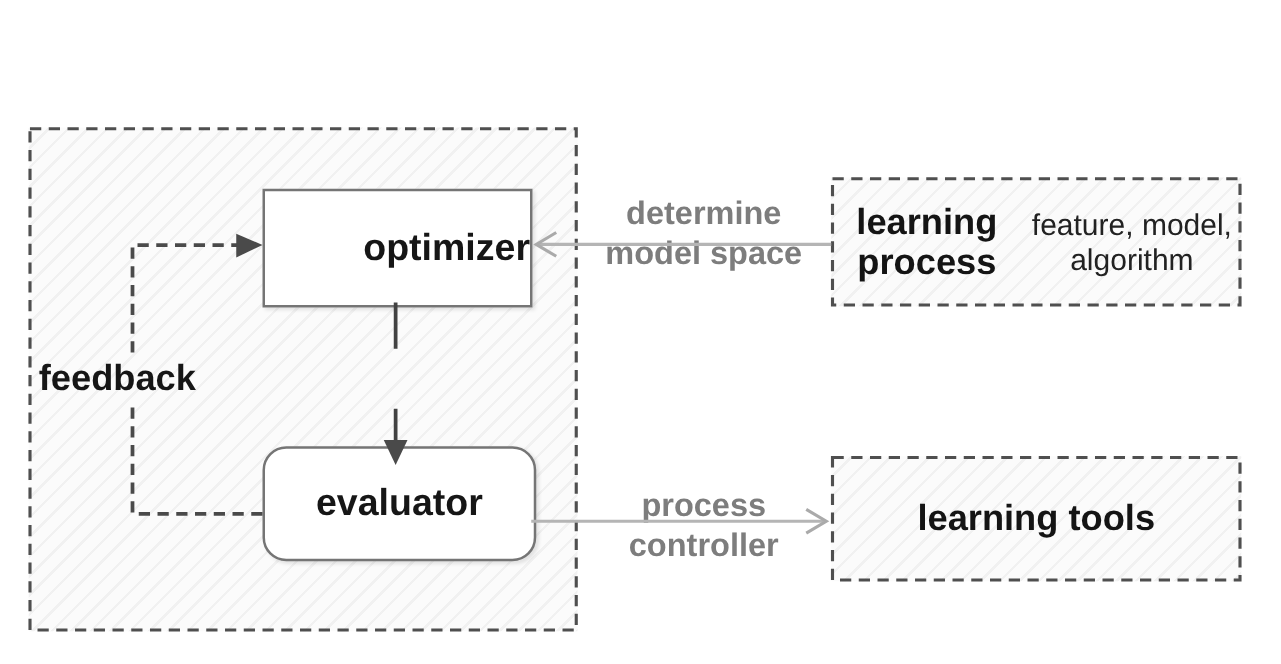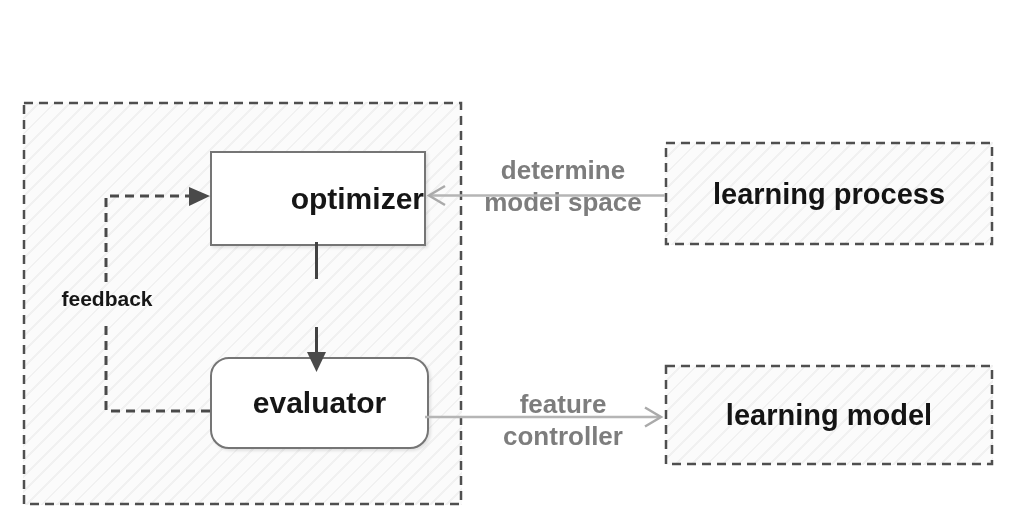--- a/index.html
+++ b/index.html
@@ -80,24 +80,23 @@
     font-size: 24px;
     font-weight: normal;
     color: #222222;
     line-height: 28px;
     margin-top: 2px;
   }
 
   
   .flow-label {
     position: absolute;
-    font-size: 21px;
+    font-size: 29px;
     font-weight: bold;
     color: #161616;
-    text-align: center;
   }
   .label-feedback      { left: 31px;  top: 287px; width: 152px; }
   .label-configuration { left: 216px; top: 287px; width: 200px; }
 
   
   .gray-label {
     position: absolute;
     left: 458px;
     width: 210px;
     text-align: center;
@@ -134,29 +133,30 @@
     <span class="node-label">evaluator</span>
   </div>
 
   <div class="flow-label label-feedback">feedback</div>
 
   <div class="gray-label label-determine">
     <span>determine</span>
     <span>model space</span>
   </div>
   <div class="gray-label label-measure">
-    <span>feature</span>
+    <span>process</span>
     <span>controller</span>
   </div>
 
   <div class="ext-content ext-process">
     <div class="ext-title">learning process</div>
+    <div class="ext-subtitle">feature, model, algorithm</div>
   </div>
   <div class="ext-content ext-tools">
-    <div class="ext-title">learning model</div>
+    <div class="ext-title">learning tools</div>
   </div>
 
   <svg class="connector-layer" width="1025" height="531" viewBox="0 0 1025 531">
 
     <rect x="24" y="103" width="437" height="401" fill="none" stroke="#4f4f4f" stroke-width="2.5" stroke-dasharray="9 6"></rect>
     <rect x="666" y="143" width="326" height="101" fill="none" stroke="#4f4f4f" stroke-width="2.5" stroke-dasharray="9 6"></rect>
     <rect x="666" y="366" width="326" height="98" fill="none" stroke="#4f4f4f" stroke-width="2.5" stroke-dasharray="9 6"></rect>
 
     <g>
       <path d="M210,411 L106,411 L106,326" fill="none" stroke="#4a4a4a" stroke-width="3" stroke-dasharray="9 6"></path>

